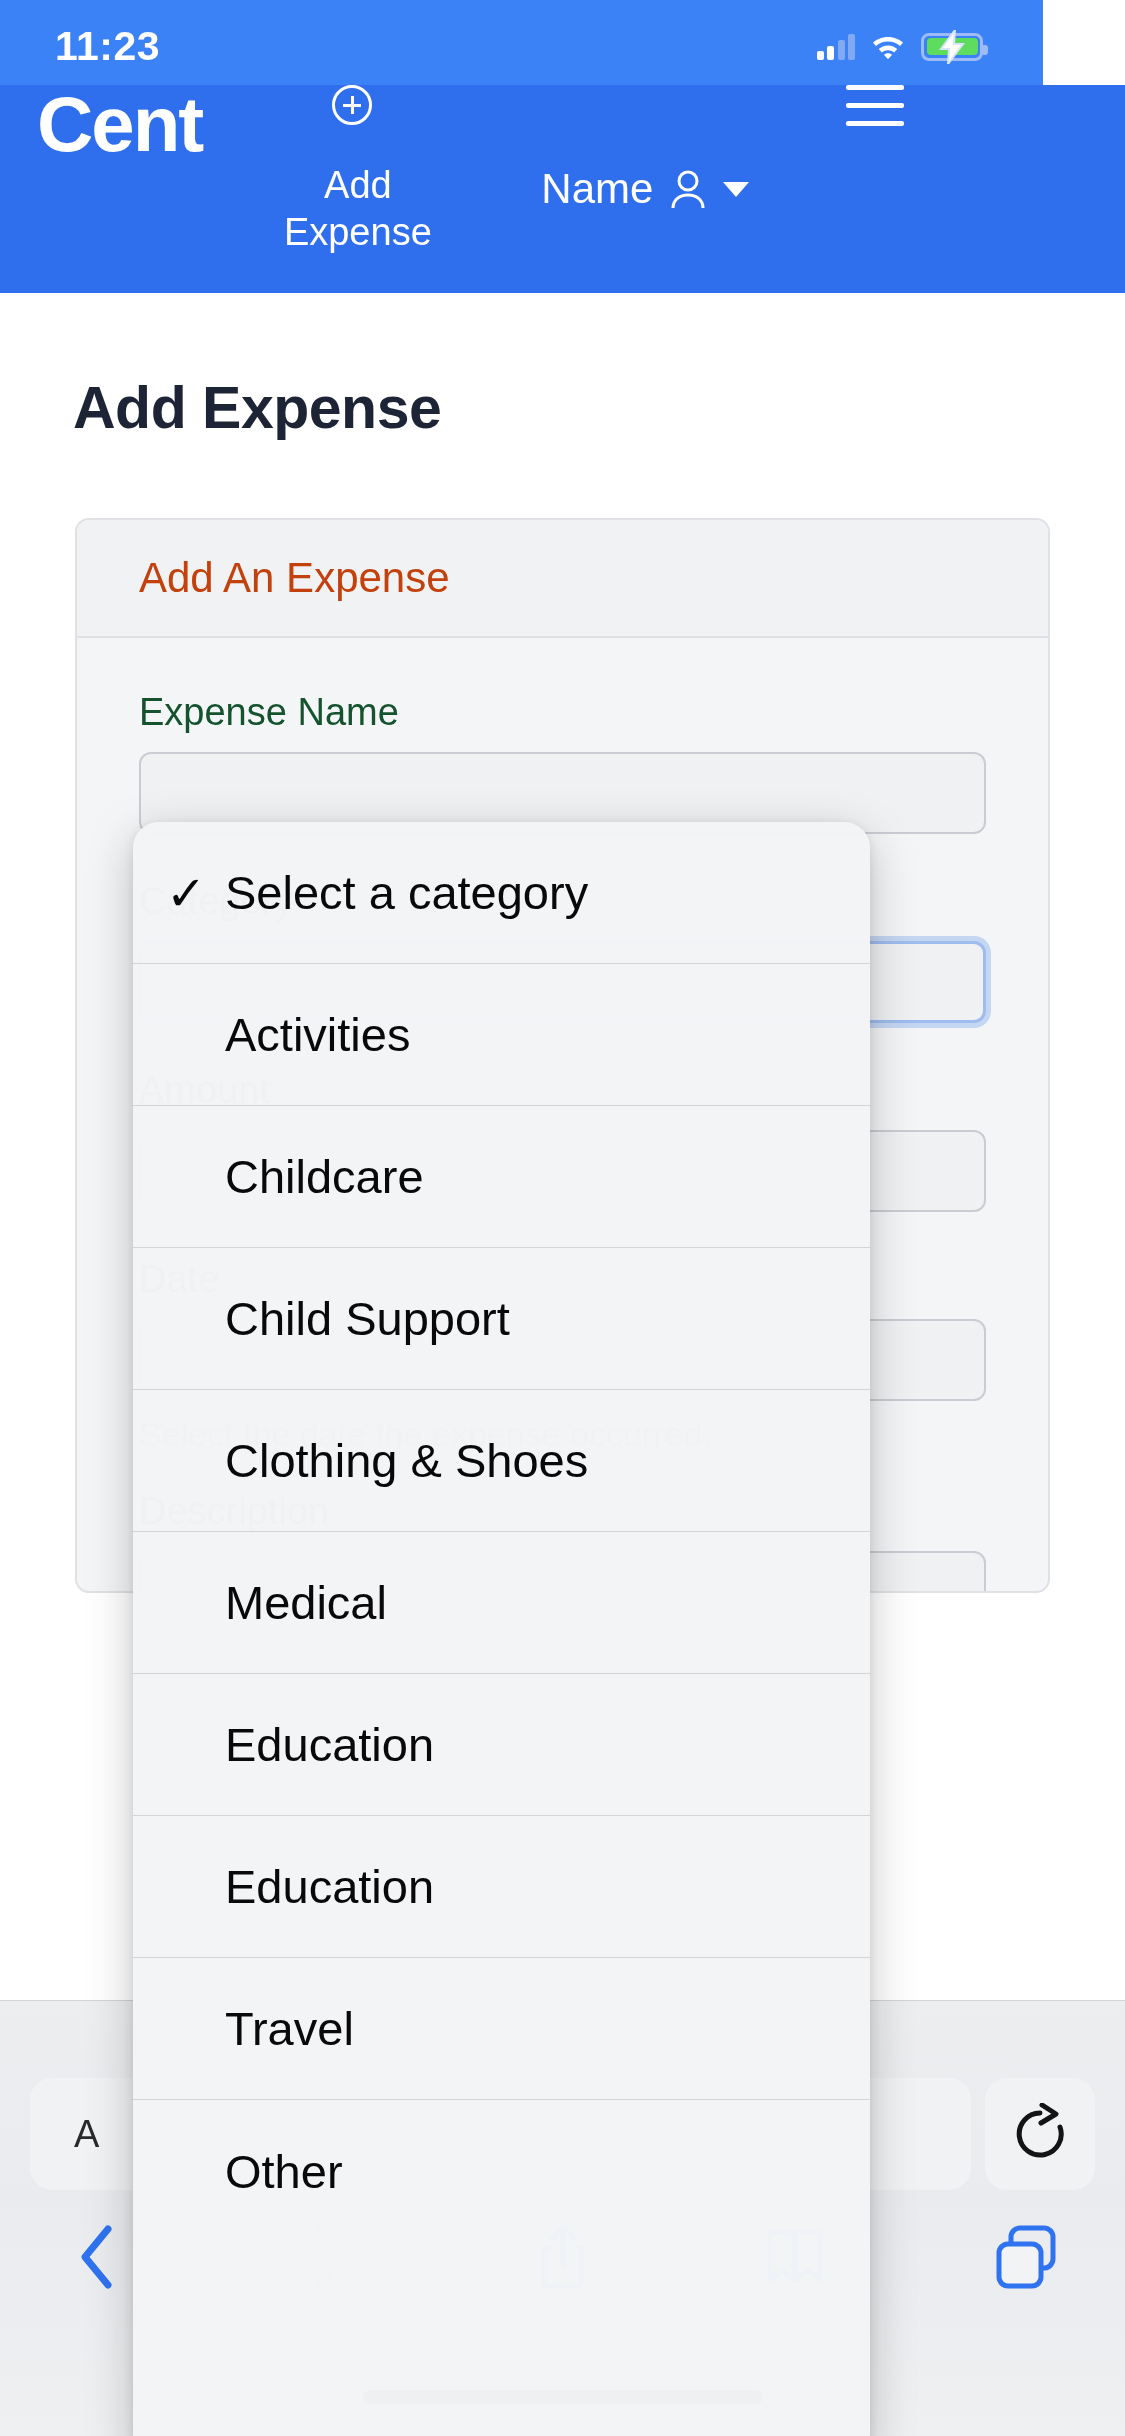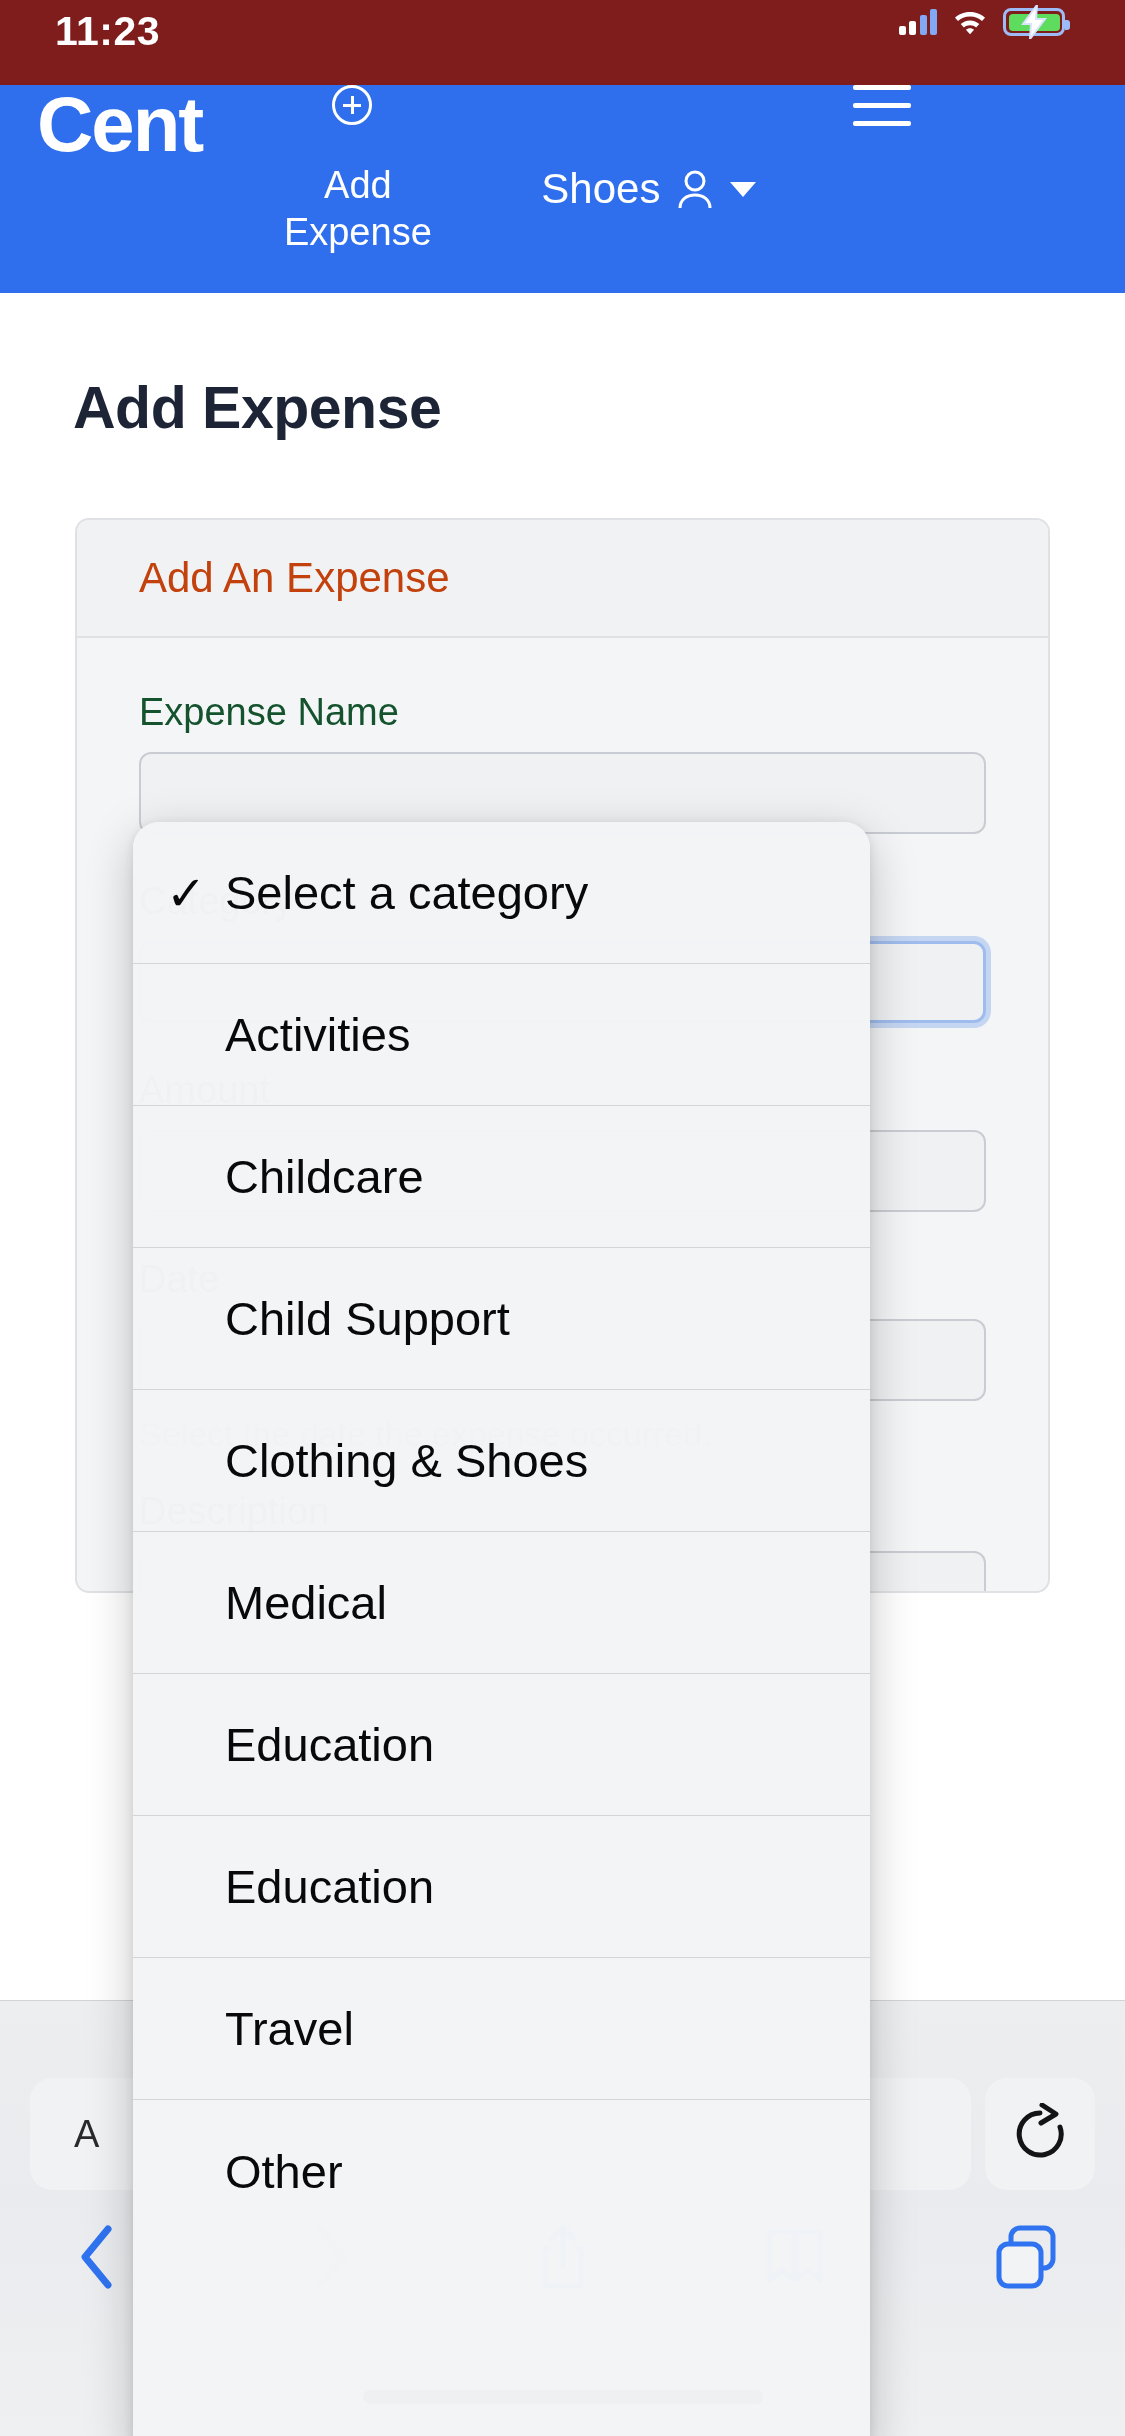--- a/index.html
+++ b/index.html
@@ -6,23 +6,23 @@
   html, body {
     width: 1125px; height: 2436px;
     font-family: "Liberation Sans", sans-serif;
     background: #ffffff;
     overflow: hidden;
   }
   #root { position: relative; width: 1125px; height: 2436px; }
 
   
   .statusbar {
-    position: absolute; top: 0; left: 0; width: 1125px; height: 85px;
-    background: #7f1d1d;
-    display: flex; align-items: flex-start; justify-content: space-between;
+    position: absolute; top: 0; left: 0; width: 1043px; height: 85px;
+    background: #3b82f6;
+    display: flex; align-items: center; justify-content: space-between;
     padding: 0 60px 0 55px;
   }
   .status-time {
     color: #ffffff; font-size: 41px; font-weight: 600; letter-spacing: 0.5px;
     margin-top: 8px;
   }
   .status-right { display: flex; align-items: center; gap: 16px; margin-top: 8px; }
   .sig { display: flex; align-items: flex-end; gap: 3.5px; height: 26px; }
   .sig i { display: block; width: 7px; background: #ffffff; border-radius: 2px; }
   .sig i:nth-child(1){ height: 9px; }
@@ -196,21 +196,21 @@
 
   <div class="appheader">
     <div class="logo">Cent</div>
 
     <div class="add-expense">
       <span class="plus-circle"></span>
       <span>Add Expense</span>
     </div>
 
     <div class="user-menu">
-      <span>Shoes</span>
+      <span>Name</span>
       <svg class="person-icon" viewBox="0 0 38 42">
         <circle cx="19" cy="13" r="9" fill="none" stroke="#fff" stroke-width="3"></circle>
         <path d="M4 40c0-8.3 6.7-13 15-13s15 4.7 15 13" fill="none" stroke="#fff" stroke-width="3"></path>
       </svg>
       <span class="caret-down"></span>
     </div>
 
     <div class="hamburger">
       <span></span>
         <span></span>

